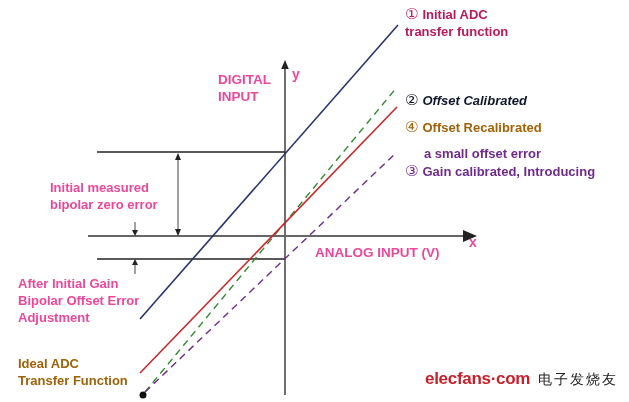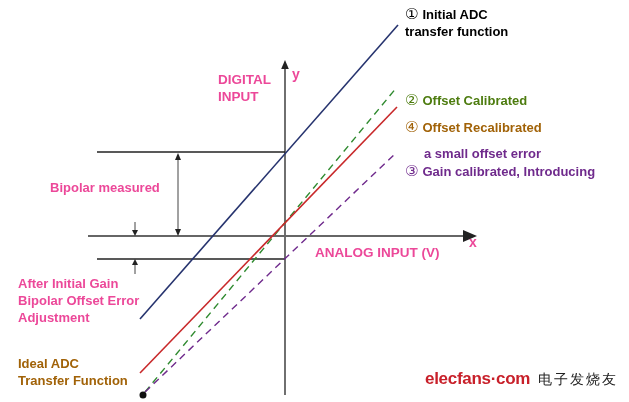--- a/index.html
+++ b/index.html
@@ -1,22 +1,22 @@
 <!DOCTYPE html>
 <html><head>
 <meta charset="utf-8">
 <style>
   html, body { margin: 0; padding: 0; background: #ffffff; }
   body { width: 629px; height: 402px; position: relative; overflow: hidden;
          font-family: "Liberation Sans", "DejaVu Sans", sans-serif; }
   svg.diagram { position: absolute; left: 0; top: 0; }
   .lbl { position: absolute; font-weight: bold; font-size: 13px; line-height: 17px; white-space: nowrap; }
   .black { color: #ec4899; }
-  .blue { color: #000000; }
-  .green { color: #4d7c0f; }
+  .blue { color: #be185d; }
+  .green { color: #0f172a; font-style: italic; }
   .red { color: #a16207; }
   .purple { color: #6f2a8c; }
   .num { font-weight: normal; font-size: 15px; margin-right: 4px; }
   .wm { position: absolute; left: 425px; top: 369px; font-size: 17px; font-weight: bold; color: #c8202a; letter-spacing: -0.3px; }
   .wm .cn { color: #222; font-weight: normal; font-size: 14px; margin-left: 8px; letter-spacing: 2px; }
 </style>
 </head>
 <body>
 
 <svg class="diagram" width="629" height="402" viewBox="0 0 629 402">
@@ -52,21 +52,22 @@
 
 <div class="lbl black" style="left:218px; top:71px; font-size:13.5px;">
   <div>DIGITAL</div>
   <div>INPUT</div>
 </div>
 <div class="lbl black" style="left:292px; top:66px; font-size:14px;">y</div>
 <div class="lbl black" style="left:315px; top:244px; font-size:13.5px;">ANALOG INPUT (V)</div>
 <div class="lbl black" style="left:469px; top:234px; font-size:14px;">x</div>
 
 <div class="lbl black" style="left:50px; top:179px;">
-  <div>Bipolar measured</div>
+  <div>Initial measured</div>
+  <div>bipolar zero error</div>
 </div>
 <div class="lbl black" style="left:18px; top:275px;">
   <div>After Initial Gain</div>
   <div>Bipolar Offset Error</div>
   <div>Adjustment</div>
 </div>
 <div class="lbl red" style="left:18px; top:355px;">
   <div>Ideal ADC</div>
   <div>Transfer Function</div>
 </div>

